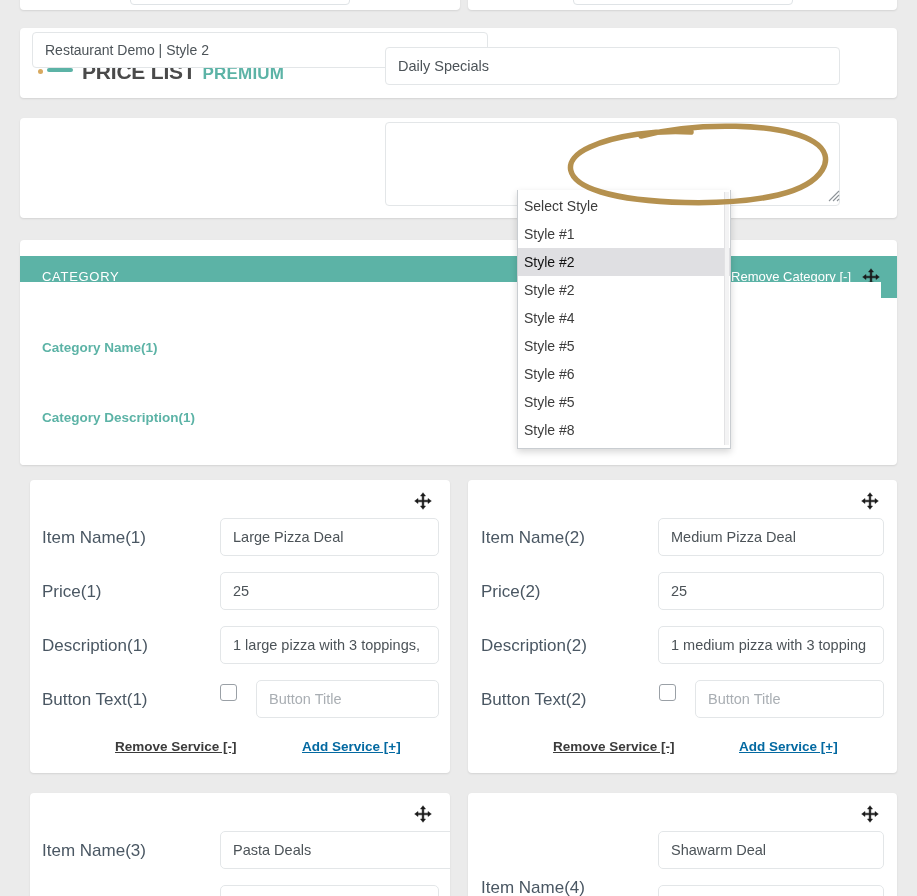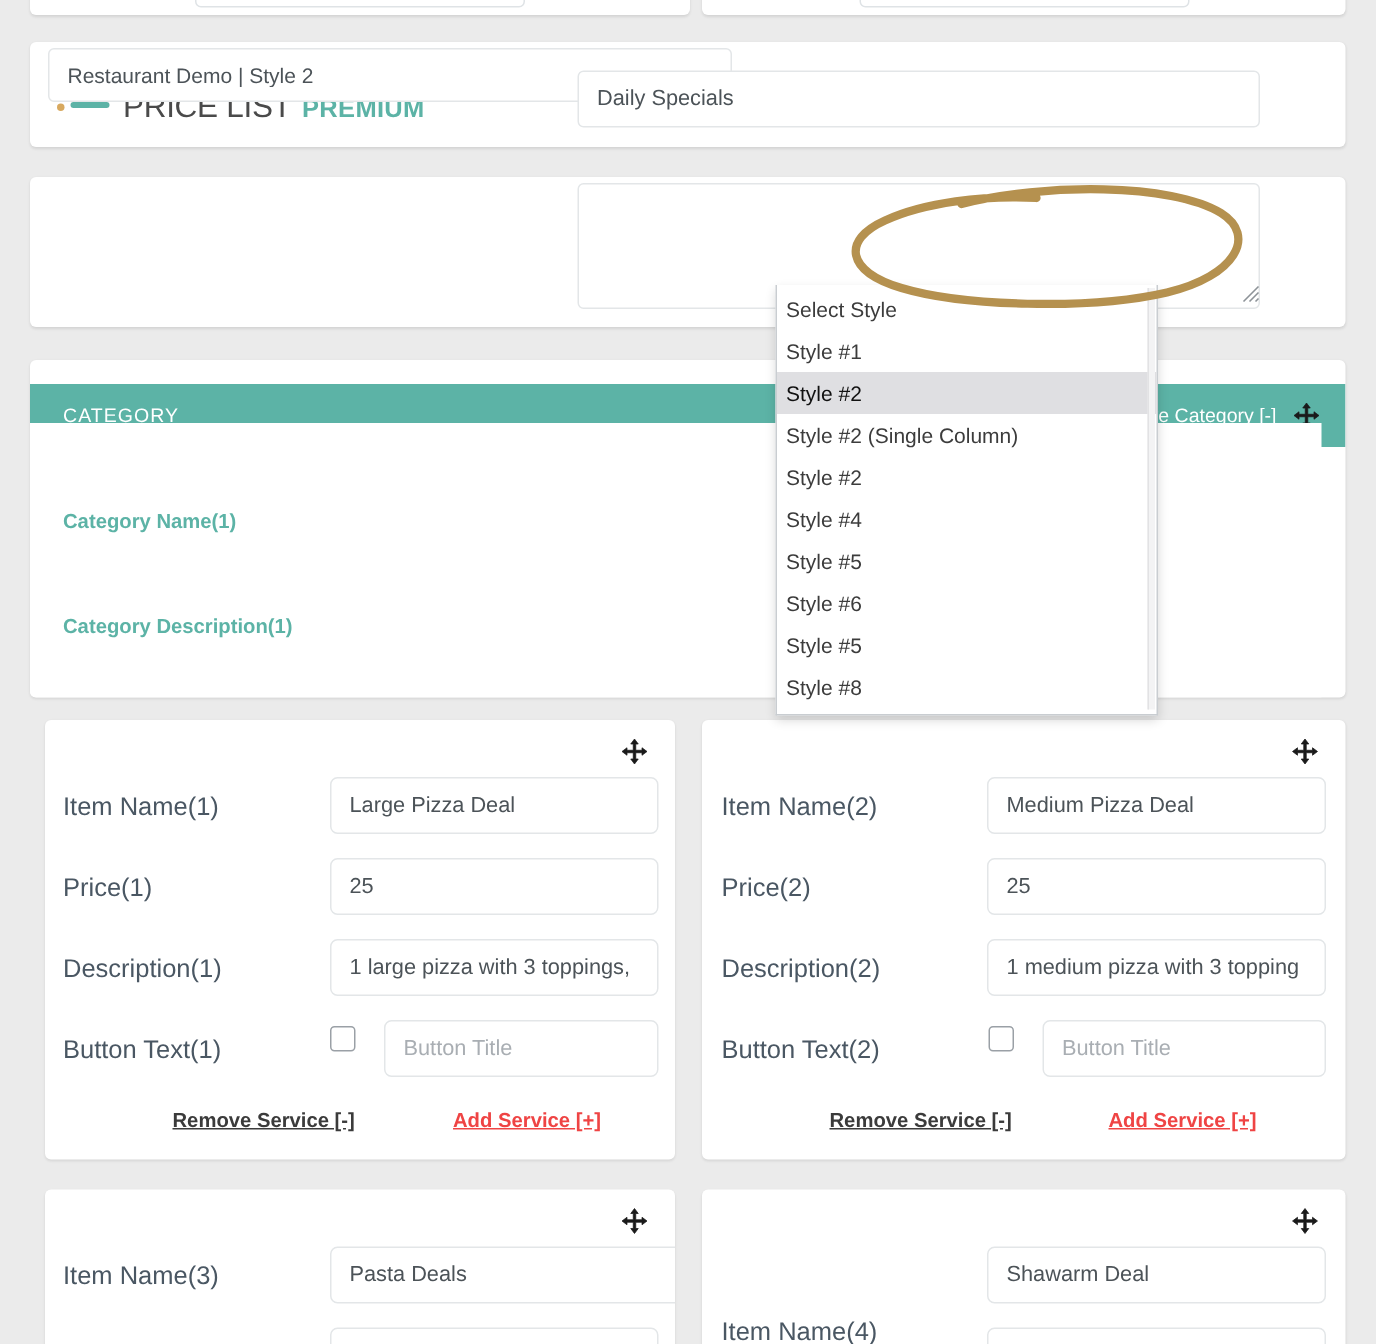--- a/index.html
+++ b/index.html
@@ -35,21 +35,21 @@
   .logo-icon .bar { position:absolute; left:9px; height:4px; border-radius:2px; background:#5cb3a6; }
   .logo-icon .r1 { top:4px; }  .logo-icon .r2 { top:14px; } .logo-icon .r3 { top:24px; }
   .logo-icon .b1 { top:3px; width:26px;} .logo-icon .b2 { top:13px; width:26px;} .logo-icon .b3 { top:23px; width:26px;}
   .logo-text { position:relative; }
   .badge-stylish {
     display:inline-block; background:#5cb3a6; color:#fff;
     font-size:10px; font-weight:bold; letter-spacing:.4px;
     padding:2px 9px; border-radius:9px; margin-bottom:2px;
   }
   .logo-line { display:flex; align-items:baseline; gap:7px; }
-  .logo-main { font-size:21px; font-weight:normal; color:#4a4a4a; letter-spacing:-.2px; }
+  .logo-main { font-size:21px; font-weight:bold; color:#4a4a4a; letter-spacing:-.2px; }
   .logo-prem { font-size:17px; font-weight:bold; color:#5cb3a6; letter-spacing:.2px; }
 
   
   #selectbar { left:20px; top:118px; width:877px; height:100px; }
   .demo-input {
     position:absolute; left:32px; top:32px; width:456px; height:36px;
     border:1px solid #e3e6e8; border-radius:4px; background:#fff;
     font-family:"Liberation Sans", sans-serif; font-size:14px; color:#4c5358;
     padding:0 40px 0 12px;
   }
@@ -71,21 +71,21 @@
   }
   .chevron { position:absolute; right:12px; top:12px; width:12px; height:12px; }
   .chevron::before, .chevron::after {
     content:""; position:absolute; top:2px; width:9px; height:2px; background:#2f4a63; border-radius:1px;
   }
   .chevron::before { left:-1px; transform:rotate(42deg); }
   .chevron::after  { left:4px;  transform:rotate(-42deg); }
 
   
   .opt-list {
-    position:absolute; left:517px; top:190px; width:255px;
+    position:absolute; left:517px; top:190px; width:214px;
     background:#fff; border:1px solid #c9cdd1; border-top:none;
     box-shadow:0 3px 7px rgba(0,0,0,.16);
     z-index:40; padding:2px 0 4px 0;
   }
   .opt {
     height:28px; line-height:28px; padding:0 0 0 6px;
     font-size:14px; color:#3c3c3c; white-space:nowrap;
   }
   .opt.sel { background:#dfdfe2; color:#111; }
   .opt-scroll { position:absolute; right:1px; top:2px; width:5px; bottom:3px; background:#f3f3f4; border-left:1px solid #e2e2e4; }
@@ -128,21 +128,21 @@
     font-family:"Liberation Sans", sans-serif; font-size:14.5px; color:#4c5358; padding:4px 12px;
   }
   .field-input::placeholder { color:#a9aeb3; }
   .chk {
     position:absolute; width:17px; height:17px; border:1.4px solid #9aa0a6; border-radius:3px; background:#fff;
   }
   .link-remove, .link-add {
     position:absolute; font-size:13.5px; font-weight:bold; text-decoration:underline; white-space:nowrap;
   }
   .link-remove { color:#3b3b3b;padding-left:40px; }
-  .link-add { color:#ef4444;text-decoration:underline; }
+  .link-add { color:#0369a1;text-decoration:underline; }
 </style>
 </head>
 <body>
 
 <div id="root">
 
   <div class="topcard" style="left:20px; width:440px;">
     <div class="stub"></div>
   </div>
   <div class="topcard" style="left:468px; width:429px;">
@@ -179,21 +179,20 @@
   <div class="style-select">
     <span>Style #2</span>
     <span class="chevron"></span>
   </div>
 
   <div class="opt-list" id="optlist">
     <div class="opt-scroll"></div>
   <div class="opt">Select Style</div>
       <div class="opt">Style #1</div>
       <div class="opt sel">Style #2</div>
-      <div class="opt">Style #2 (Single Column)</div>
       <div class="opt">Style #2</div>
       <div class="opt">Style #4</div>
       <div class="opt">Style #5</div>
       <div class="opt">Style #6</div>
       <div class="opt">Style #5</div>
       <div class="opt">Style #8</div>
     </div>
 
   <svg id="annot" viewBox="0 0 290 86">
     <path d="M95,16 C150,2 235,2 268,22 C292,37 278,64 232,75 C180,87 95,84 55,72 C18,61 15,40 44,27 C70,15 110,10 145,12" fill="none" stroke="#b5914f" stroke-width="5.5" stroke-linecap="round"></path>

